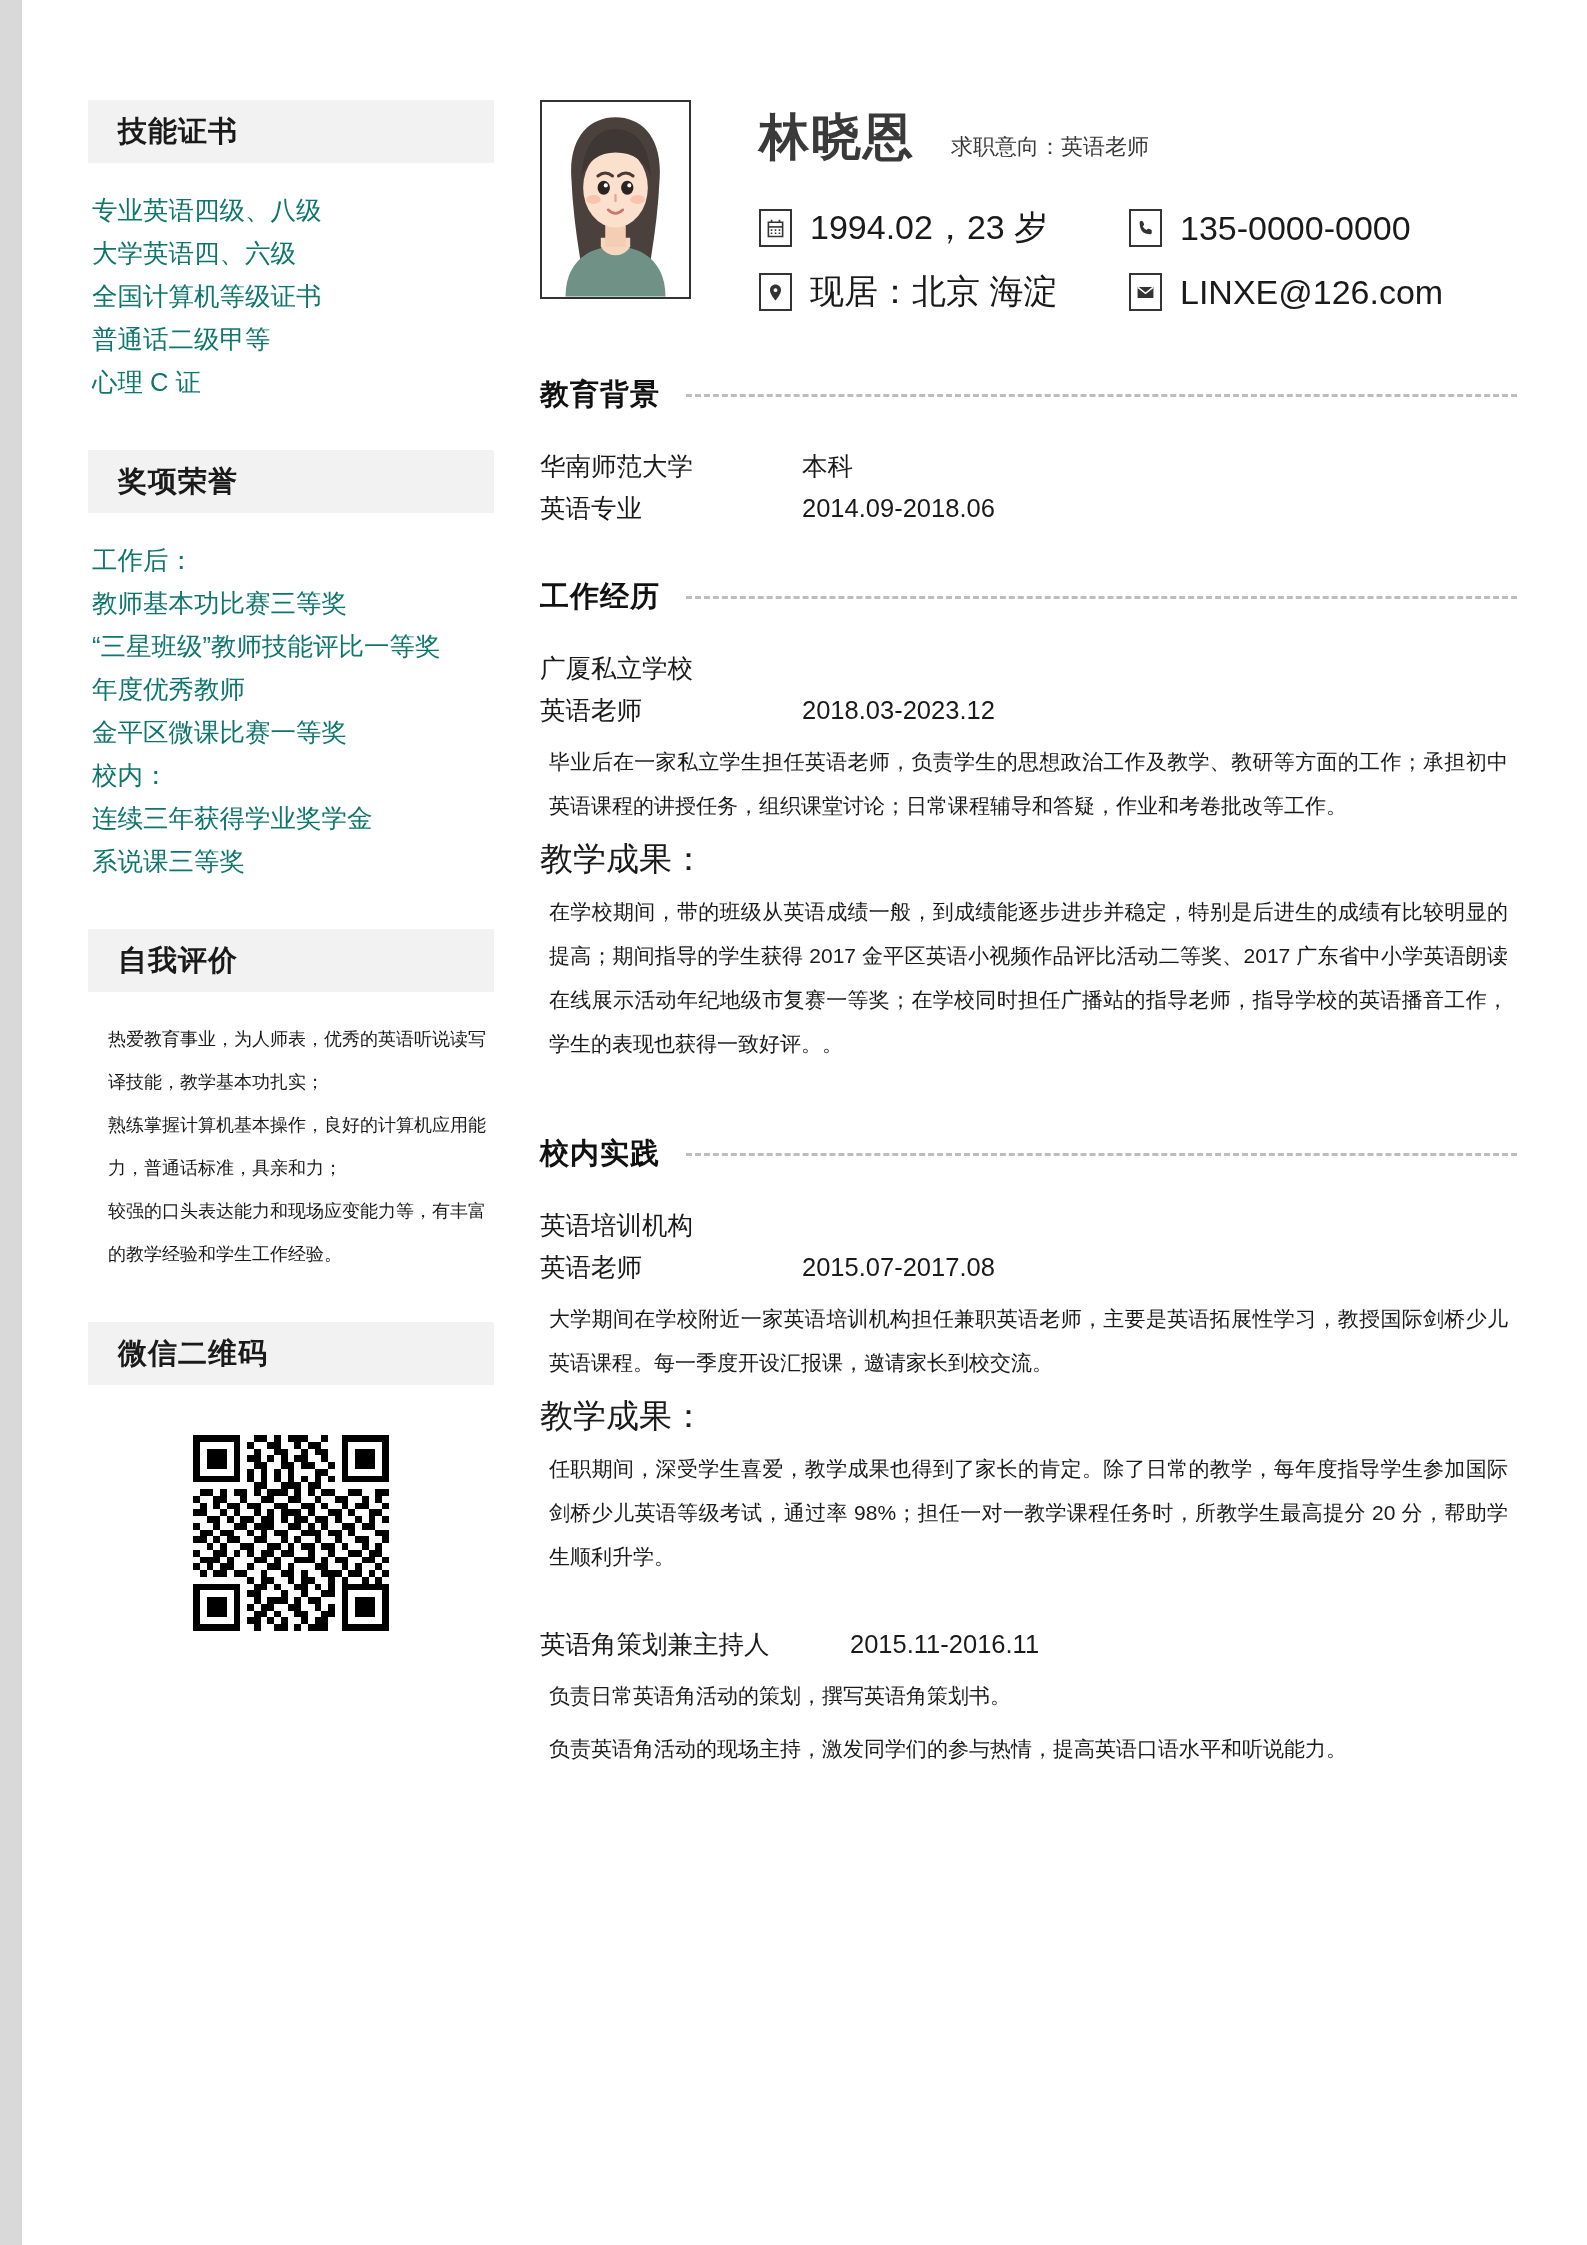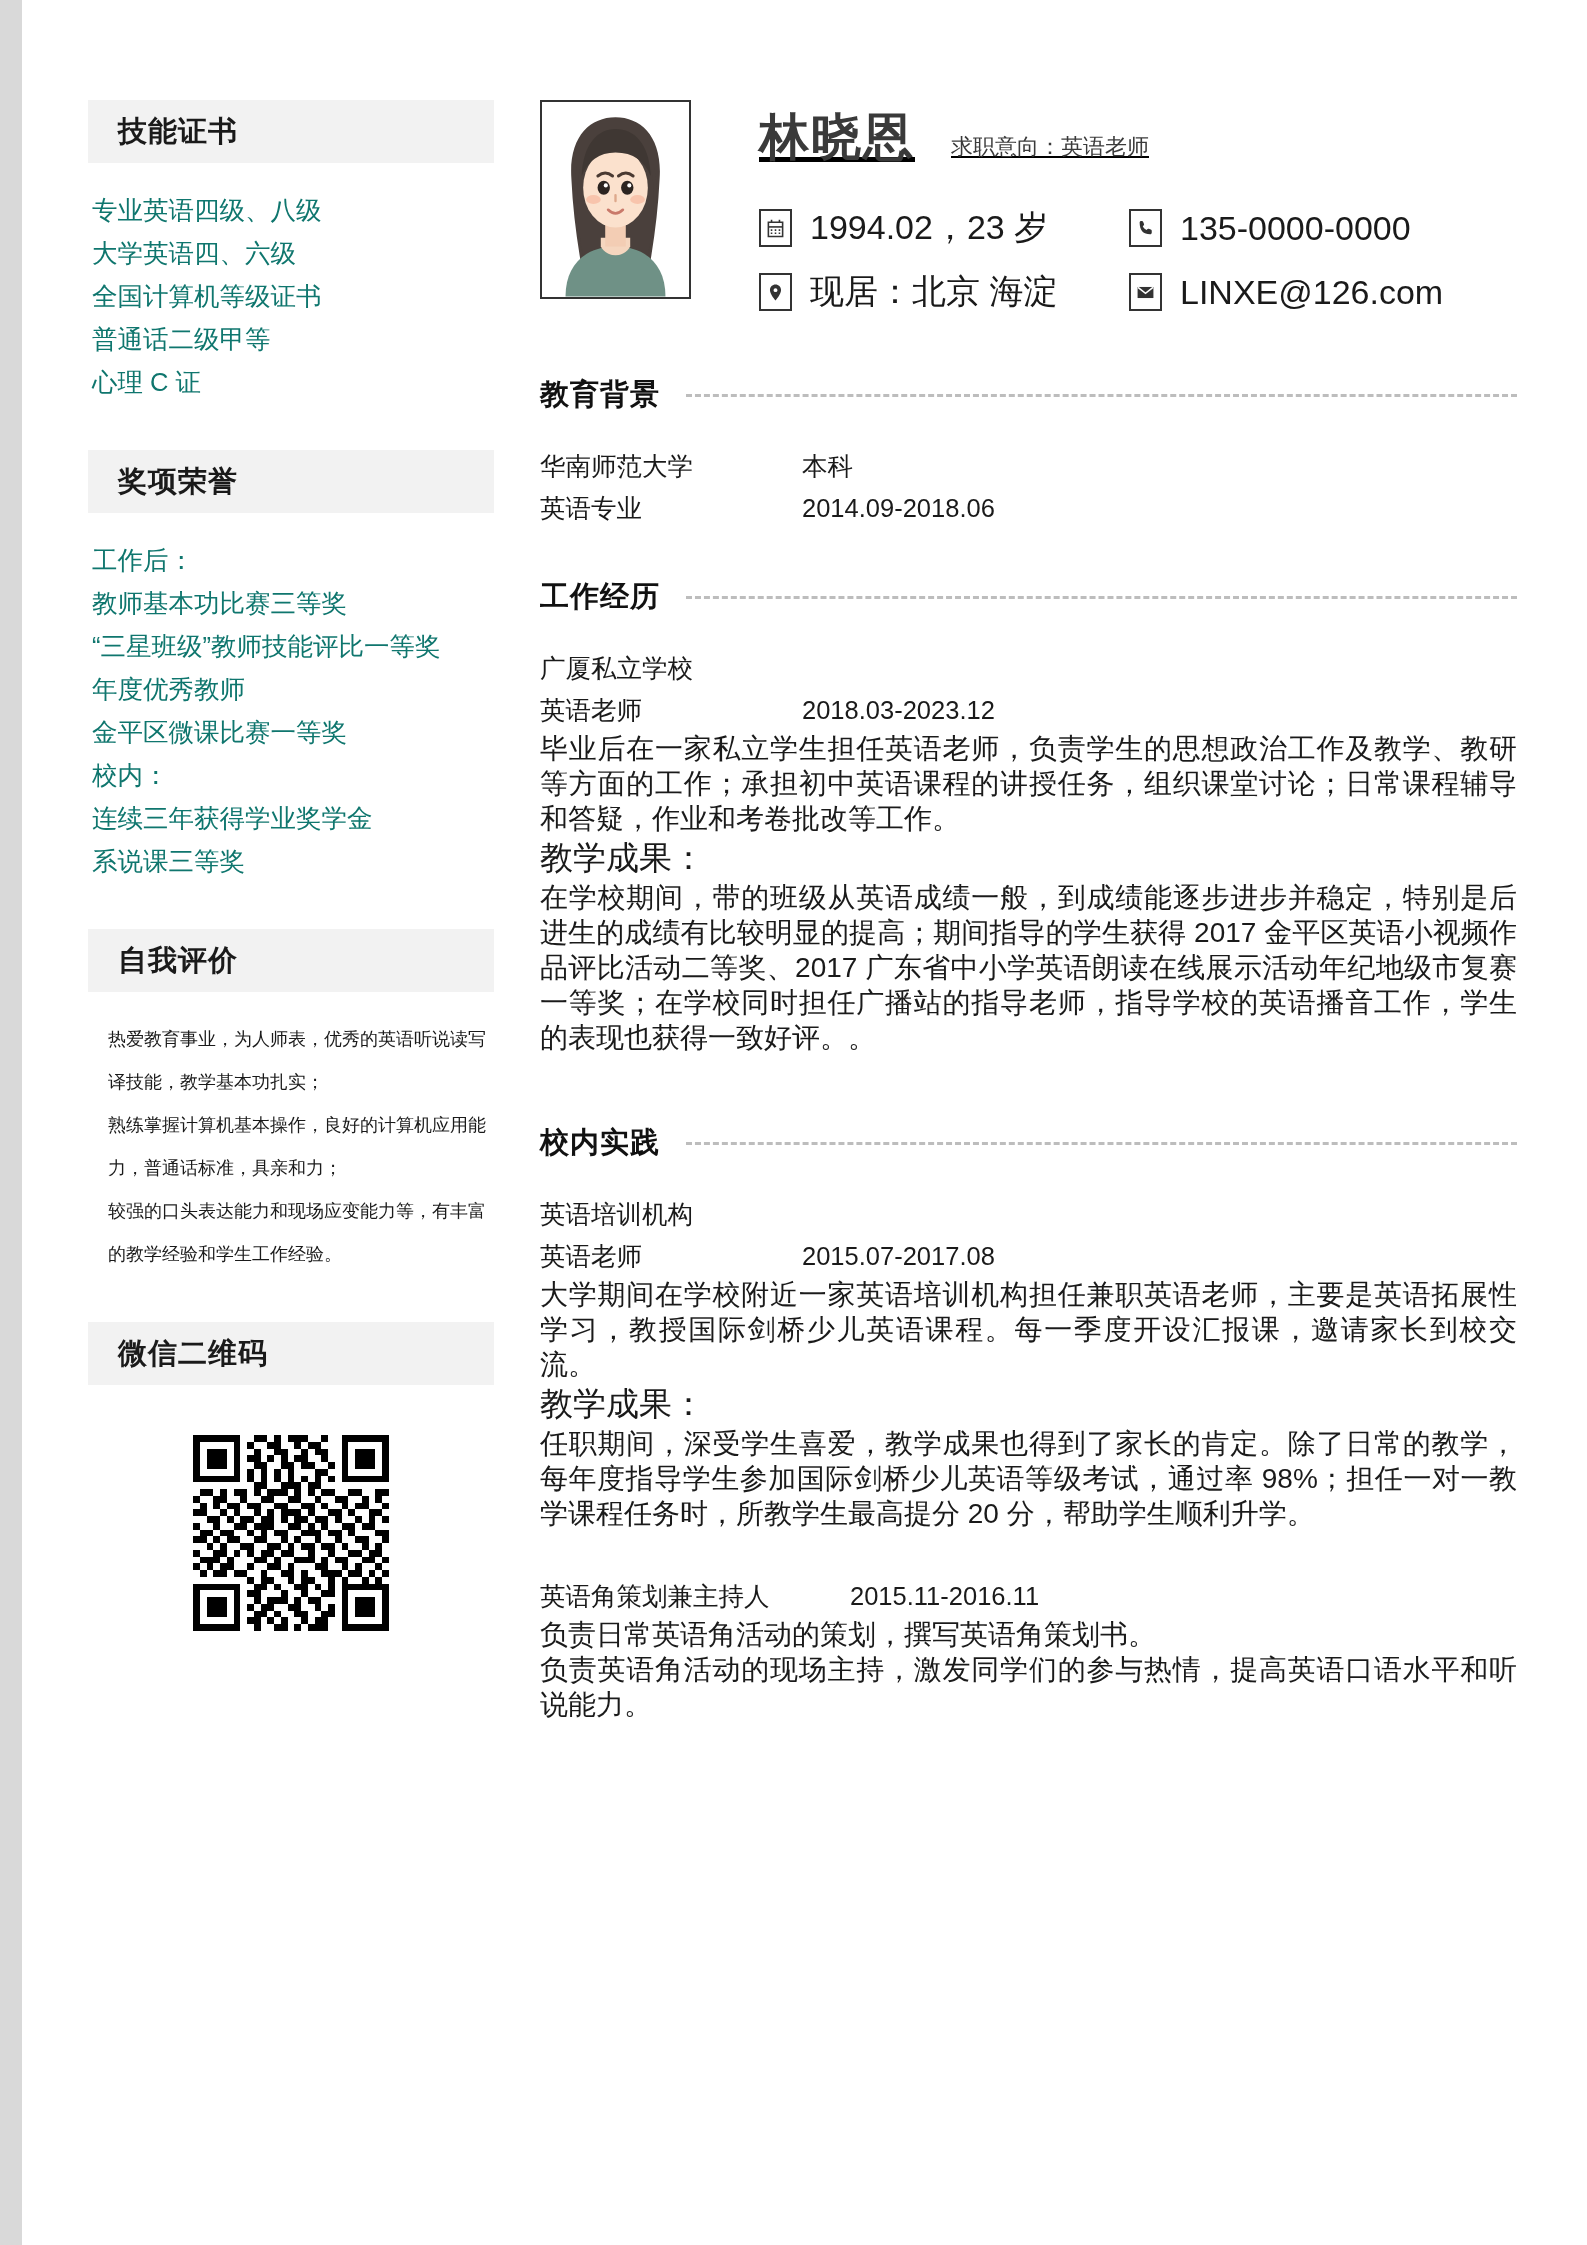--- a/index.html
+++ b/index.html
@@ -115,21 +115,20 @@
 
   .id-right {
     flex: 1 1 auto;
     padding-left: 68px;
     padding-top: 4px;
   }
   .name-line {
     display: flex;
     align-items: baseline;
     margin-bottom: 34px;
-    text-decoration: underline;
   }
   .name {
     font-size: 50px;
     font-weight: bold;
     color: #3a3a3a;
     letter-spacing: 2px;
   }
   .objective {
     font-size: 22px;
     color: #3a3a3a;
@@ -199,25 +198,25 @@
     line-height: 42px;
   }
   .entry-role .rname { width: 262px; flex: 0 0 262px; }
   .entry-role .rdate { white-space: nowrap; }
   .entry-label {
     font-size: 33px;
     color: #1a1a1a;
     line-height: 44px;
   }
   .entry-body {
-    font-size: 28px;
+    font-size: 21px;
     color: #1a1a1a;
-    line-height: 35px;
+    line-height: 44px;
     text-align: justify;
-    margin: 0;
+    margin: 9px;
   }
   .gap-md { height: 34px; }
   .gap-lg { height: 54px; }
 </style>
 </head>
 <body>
 
 <div class="page">
   <div class="gutter-left"></div>
 

